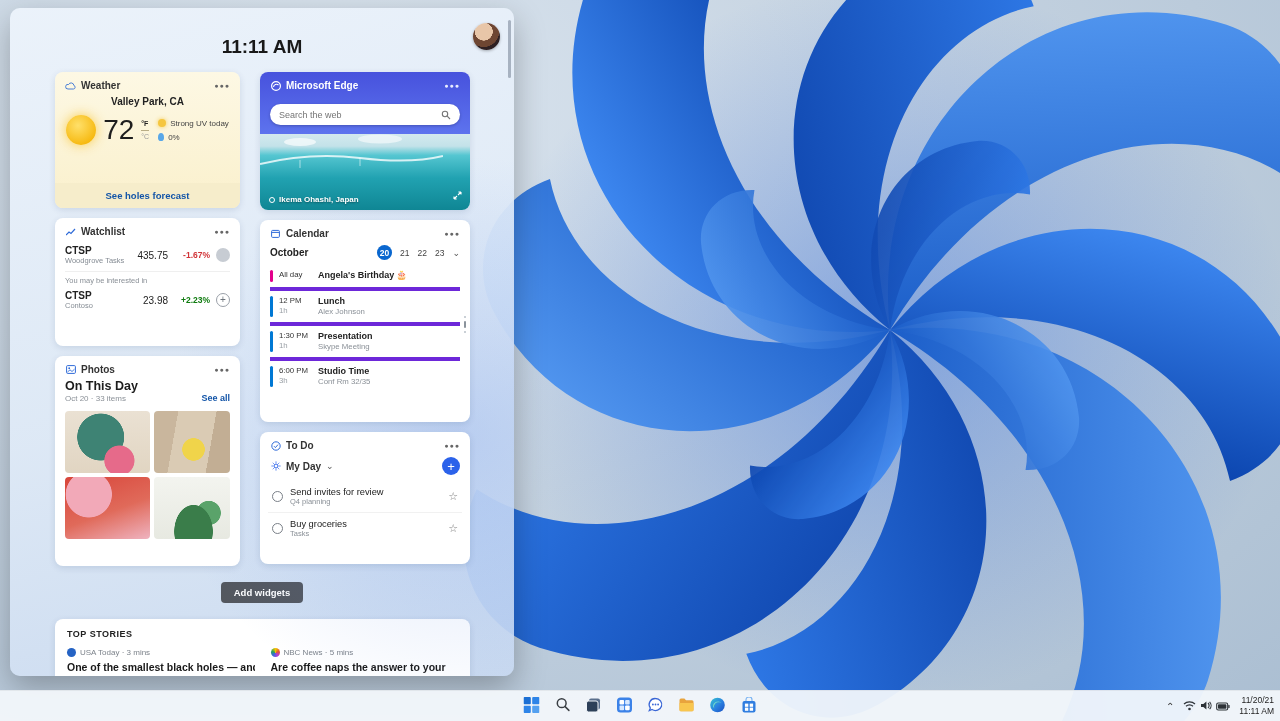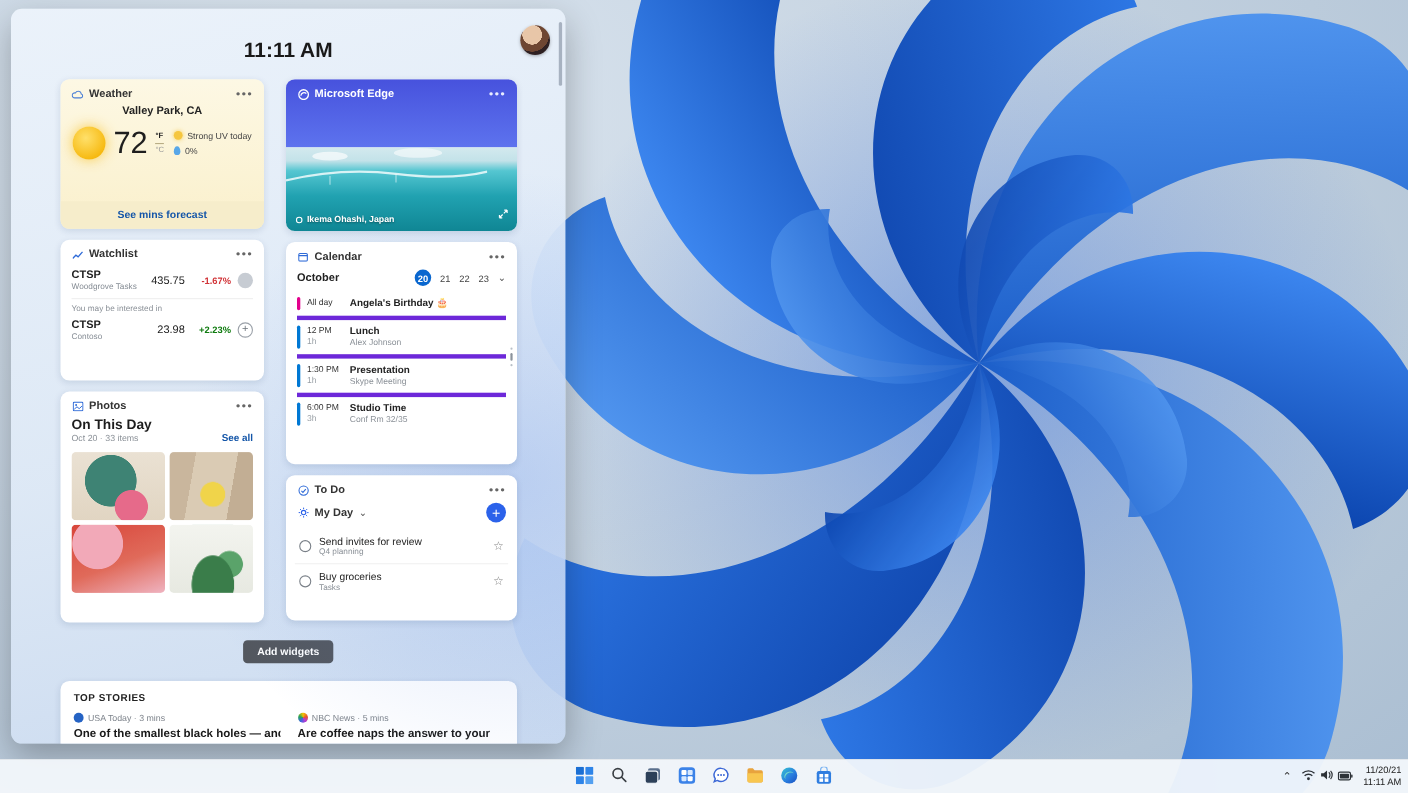--- a/index.html
+++ b/index.html
@@ -256,21 +256,21 @@
                 <span class="uv-dot"></span>
                 <span>Strong UV today</span>
               </span>
             <span class="wrow">
                 <span class="drop"></span>
                 <span>0%</span>
               </span>
           </span>
         </div>
         <div class="weather-footer">
-          <span class="forecast-link">See mins forecast</span>
+          <span class="forecast-link">See holes forecast</span>
         </div>
       </div>
 
       <div class="card watchlist-card">
         <div class="card-header">
           <span class="hicon">
             <svg width="10" height="8" viewBox="0 0 10 8">
                 <polyline points="0,7 3,4 5,5.5 9,1" fill="none" stroke="#2f6bd8" stroke-width="1.2"></polyline>
               </svg>
           </span>
@@ -333,20 +333,29 @@
         <div class="edge-top">
           <div class="card-header">
             <span class="hicon">
               <svg width="10" height="10" viewBox="0 0 10 10">
                   <circle cx="5" cy="5" r="4.4" fill="none" stroke="#fff" stroke-width="1.2"></circle>
                   <path d="M2.5 6 A3 3 0 0 1 7.5 4" fill="none" stroke="#fff" stroke-width="1.1"></path>
                 </svg>
             </span>
             <span class="card-title">Microsoft Edge</span>
             <span class="card-more">●●●</span>
+          </div>
+          <div class="edge-search">
+            <input type="text" placeholder="Search the web" style="">
+            <span>
+              <svg width="10" height="10" viewBox="0 0 10 10">
+                  <circle cx="4" cy="4" r="2.7" fill="none" stroke="#777" stroke-width="1.1"></circle>
+                  <line x1="6.2" y1="6.2" x2="9" y2="9" stroke="#777" stroke-width="1.1"></line>
+                </svg>
+            </span>
           </div>
         </div>
         <div class="edge-photo">
           <svg width="183" height="60" viewBox="0 0 183 60" style="position:absolute;left:0;top:0;">
             <ellipse cx="40" cy="8" rx="16" ry="4" fill="rgba(255,255,255,0.65)"></ellipse>
             <ellipse cx="120" cy="5" rx="22" ry="4.5" fill="rgba(255,255,255,0.55)"></ellipse>
             <path d="M0 30 Q 50 18 100 24 T 183 22" fill="none" stroke="rgba(240,250,252,0.85)" stroke-width="2"></path>
             <line x1="40" y1="26" x2="40" y2="34" stroke="rgba(240,250,252,0.6)" stroke-width="1"></line>
             <line x1="100" y1="24" x2="100" y2="32" stroke="rgba(240,250,252,0.6)" stroke-width="1"></line>
           </svg>

